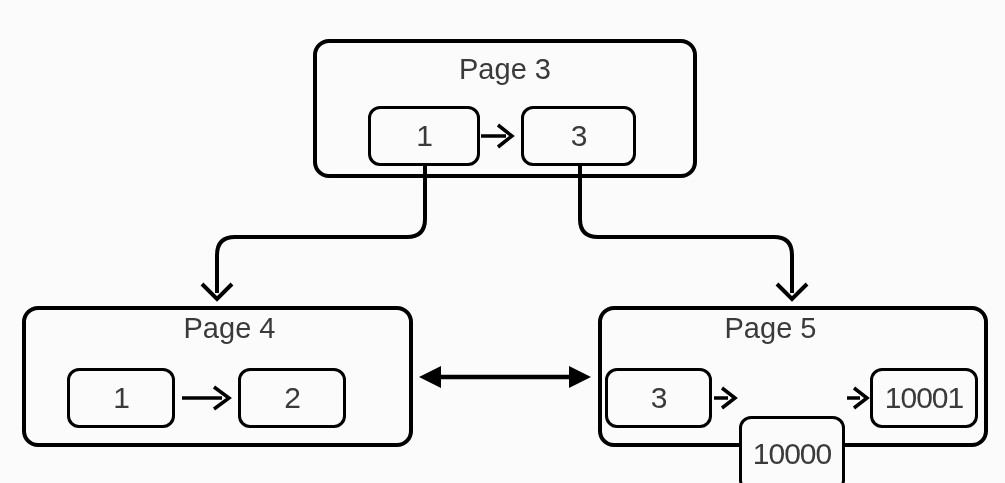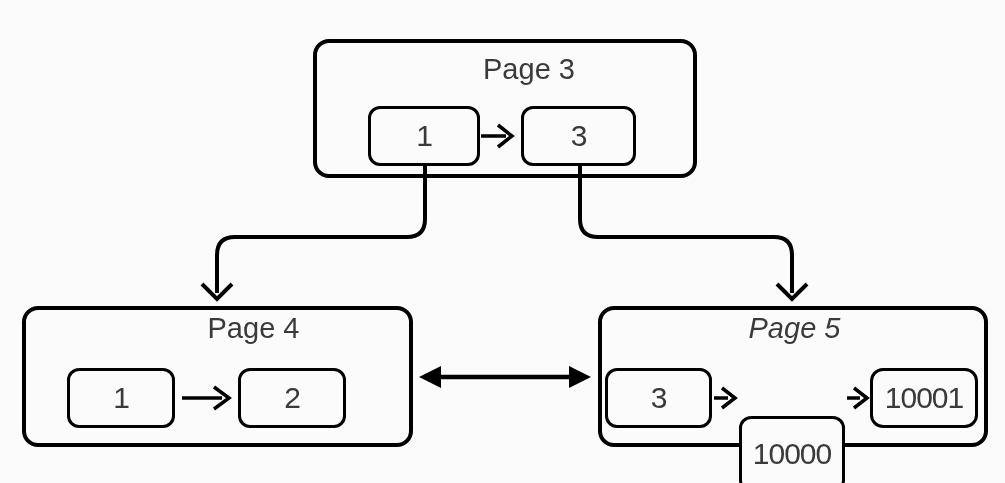--- a/index.html
+++ b/index.html
@@ -20,21 +20,20 @@
     border: 4px solid var(--line, #000);
     border-radius: 16px;
     background: var(--fill, #fbfbfb);
   }
   .page-title {
     position: absolute;
     text-align: center;
     font-size: 29px;
     color: var(--text, #3a3a3a);
     white-space: nowrap;
-    padding-left: 24px;
   }
   .node {
     position: absolute;
     box-sizing: border-box;
     border: 3px solid var(--line, #000);
     border-radius: 12px;
     background: var(--fill, #fbfbfb);
     display: flex;
     align-items: center;
     justify-content: center;
@@ -77,24 +76,24 @@
   <div class="page-title" style="left:313px; top:53px; width:384px;">Page 3</div>
   <div class="node" style="left:368px; top:106px; width:112px; height:60px;">1</div>
   <div class="node" style="left:521px; top:106px; width:115px; height:60px;">3</div>
 
   <div class="page" style="left:22px; top:306px; width:391px; height:141px;"></div>
   <div class="page-title" style="left:34px; top:312px; width:391px;">Page 4</div>
   <div class="node" style="left:67px; top:368px; width:108px; height:60px;">1</div>
   <div class="node" style="left:238px; top:368px; width:108px; height:60px;">2</div>
 
   <div class="page" style="left:598px; top:306px; width:390px; height:141px;"></div>
-  <div class="page-title" style="left:598px; top:312px; width:345px;font-style:italic;">Page 5</div>
+  <div class="page-title" style="left:598px; top:312px; width:345px;">Page 5</div>
   <div class="node" style="left:605px; top:368px; width:107px; height:60px;">3</div>
   <div class="node" style="left:739px; top:368px; width:106px; height:76px;margin-top:48px;">10000</div>
-  <div class="node" style="left:870px; top:368px; width:108px; height:60px;border-radius:13px;">10001</div>
+  <div class="node" style="left:870px; top:368px; width:108px; height:60px;">10001</div>
 
   <svg class="connector-layer" viewBox="0 0 1005 483">
 
     <g>
       <path class="stroke" d="M425 166 L425 219 Q425 237 407 237 L235 237 Q217 237 217 255 L217 293"></path>
       <path class="stroke" d="M202 284 L217 299 L232 284"></path>
     </g>
 
     <g>
       <path class="stroke" d="M580 166 L580 219 Q580 237 598 237 L774 237 Q792 237 792 255 L792 293"></path>

